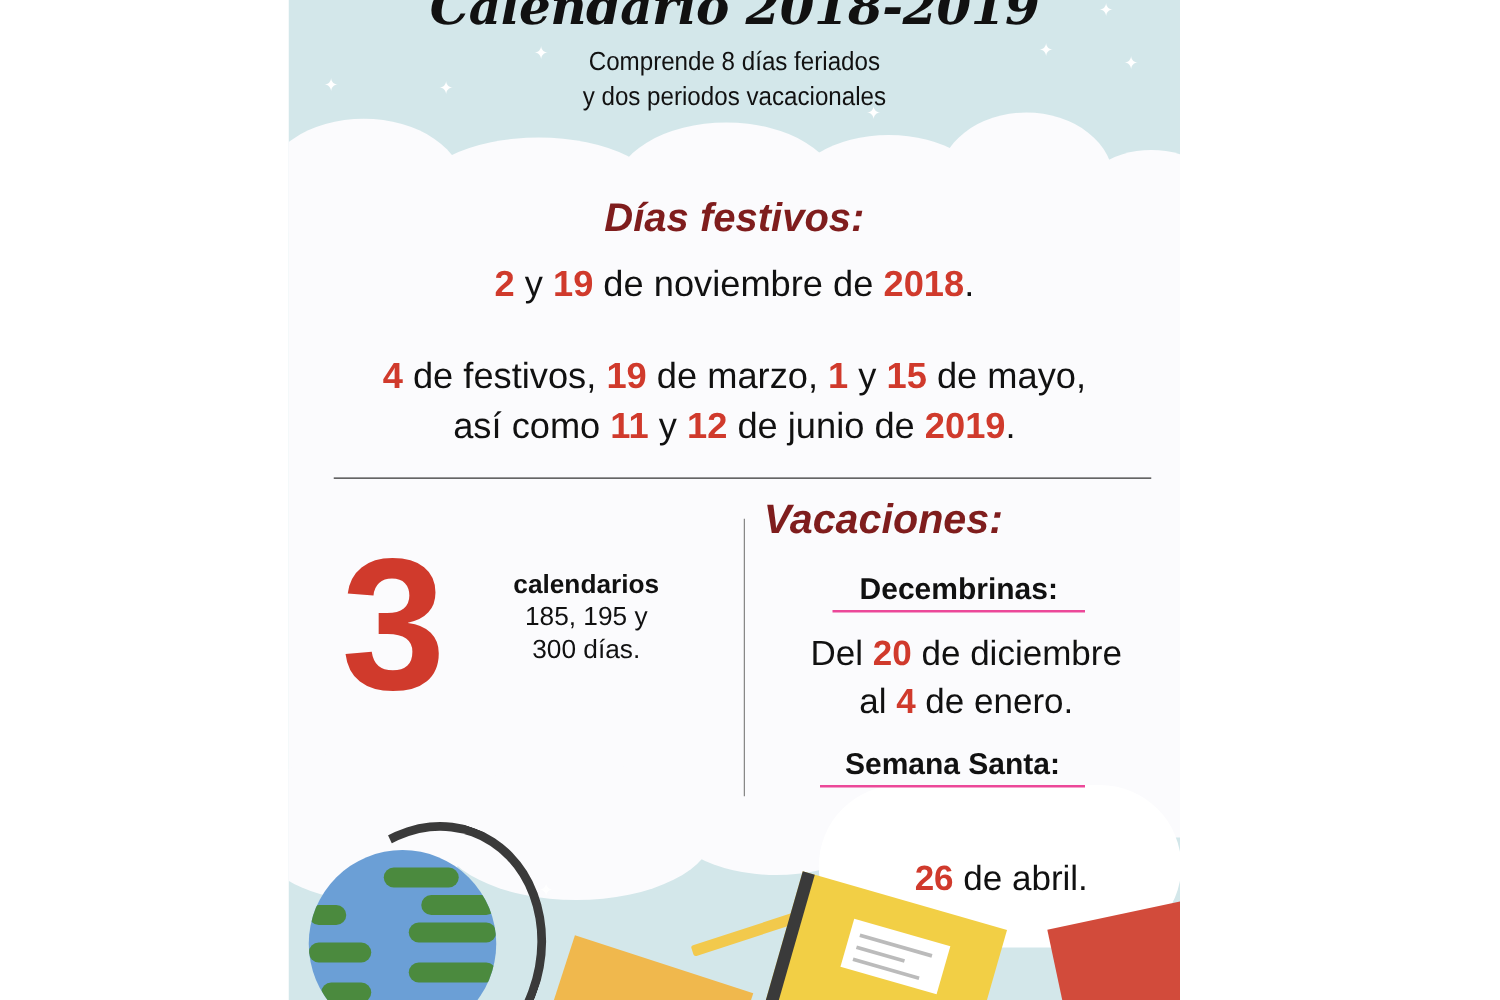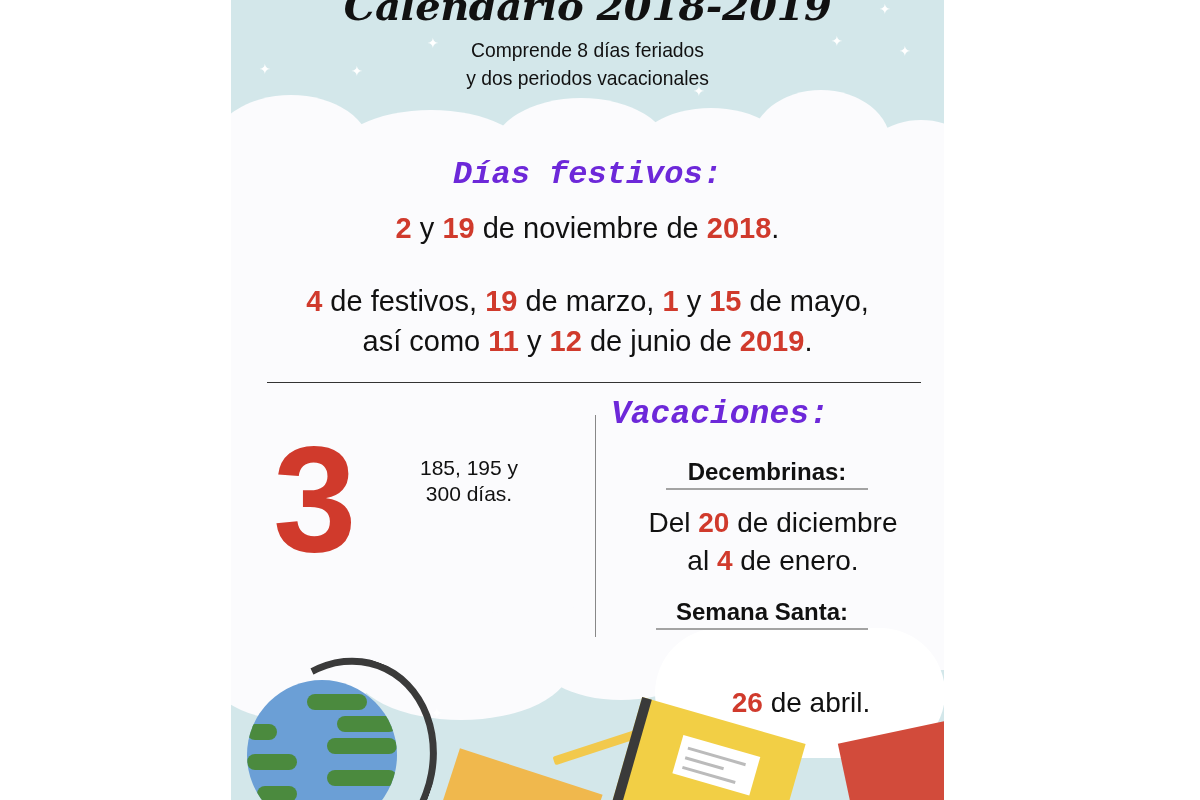--- a/index.html
+++ b/index.html
@@ -3,31 +3,31 @@
 <meta charset="utf-8">
 <style>
   html, body { margin:0; padding:0; }
   body { width:1200px; height:800px; background:#ffffff; position:relative; overflow:hidden; font-family:"Liberation Sans", sans-serif; }
   .poster { position:absolute; left:231px; top:0; width:713px; height:800px; background:#d3e7ea; overflow:hidden; }
   .cloud-body { position:absolute; left:0; top:130px; width:713px; height:540px; background:#fbfbfd; }
   .bump { position:absolute; background:#fbfbfd; border-radius:50%; }
   .star { position:absolute; color:#ffffff; font-size:14px; line-height:1; font-family:"DejaVu Sans", sans-serif; }
   .title { position:absolute; left:0; width:713px; top:-18px; text-align:center; font-family:"DejaVu Serif", serif; font-style:italic; font-weight:bold; font-size:40px; color:#111; letter-spacing:-0.5px; }
   .subtitle { position:absolute; left:0; width:713px; top:36px; text-align:center; font-family:"Liberation Sans", sans-serif; font-size:21px; line-height:28px; color:#111; transform:scaleX(0.92); }
-  .h-serif { font-family:Liberation Mono, monospace; font-style:italic; font-weight:bold; color:#6d28d9; }
+  .h-serif { font-family:Liberation Sans, sans-serif; font-style:italic; font-weight:bold; color:#7f1d1d; }
   .festivos-title { position:absolute; left:0; width:713px; top:156px; text-align:center; font-size:32px; }
   .line { position:absolute; left:0; width:713px; text-align:center; font-size:29px; color:#111; font-family:"Liberation Sans", sans-serif; }
   .red { color:#d03a2c; font-weight:bold; }
   .hr { position:absolute; left:36px; width:654px; top:382px; height:1px; background:#333; }
   .vr { position:absolute; left:364px; top:415px; width:1px; height:222px; background:#888; }
   .big3 { position:absolute; left:42px; top:424px; font-size:150px; font-weight:bold; color:#d03a2c; font-family:"Liberation Sans", sans-serif; line-height:1; }
   .cal-text { position:absolute; left:148px; top:455px; width:180px; text-align:center; font-size:21px; line-height:26px; color:#111; }
   .cal-text b { font-weight:bold; }
   .vac-title { position:absolute; left:380px; width:330px; top:396px; font-size:33px; }
-  .sub-h { position:absolute; text-align:center; font-weight:bold; font-size:24px; color:#111; border-bottom:2px solid #a3a3a3; padding-bottom:2px; }
+  .sub-h { position:absolute; text-align:center; font-weight:bold; font-size:24px; color:#111; border-bottom:2px solid #ec4899; padding-bottom:2px; }
   .vac-line { position:absolute; left:372px; width:340px; text-align:center; font-size:28px; color:#111; line-height:38px; }
   .bubble { position:absolute; left:424px; top:628px; width:290px; height:130px; background:#ffffff; border-radius:70px; }
   .globe { position:absolute; left:16px; top:680px; width:150px; height:150px; border-radius:50%; background:#6b9fd6; overflow:hidden; }
   .land { position:absolute; background:#4b8a3e; border-radius:10px; height:16px; }
   .globe-arc { position:absolute; left:20px; top:656px; width:170px; height:200px; border:7px solid #3a3a3a; border-left-color:transparent; border-bottom-color:transparent; border-radius:50%; transform:rotate(20deg); }
   .pencil { position:absolute; left:320px; top:738px; width:120px; height:9px; background:#f2c94c; transform:rotate(-18deg); border-radius:2px; }
   .pencil-tip { position:absolute; left:434px; top:722px; width:10px; height:10px; background:#d9534f; border-radius:50%; }
   .ruler { position:absolute; left:216px; top:770px; width:150px; height:60px; background:#f0b84d; transform:rotate(18deg); }
   .notebook { position:absolute; left:390px; top:718px; width:160px; height:130px; background:#f2cf45; transform:rotate(16deg); border-left:10px solid #3a3a3a; }
   .nb-label { position:absolute; left:40px; top:25px; width:80px; height:40px; background:#ffffff; }
@@ -68,20 +68,21 @@
   <div class="festivos-title h-serif">Días festivos:</div>
   <div class="line" style="top:212px;"><span class="red">2</span><span> y </span><span class="red">19</span><span> de noviembre de </span><span class="red">2018</span><span>.</span></div>
   <div class="line" style="top:285px;"><span class="red">4</span><span> de festivos, </span><span class="red">19</span><span> de marzo, </span><span class="red">1</span><span> y </span><span class="red">15</span><span> de mayo,</span></div>
   <div class="line" style="top:325px;"><span>así como </span><span class="red">11</span><span> y </span><span class="red">12</span><span> de junio de </span><span class="red">2019</span><span>.</span></div>
 
   <div class="hr"></div>
   <div class="vr"></div>
 
   <div class="big3">3</div>
   <div class="cal-text">
+    <div><b>calendarios</b></div>
     <div>185, 195 y</div>
     <div>300 días.</div>
   </div>
 
   <div class="vac-title h-serif">Vacaciones:</div>
   <div class="sub-h" style="left:435px;top:458px;width:202px;">Decembrinas:</div>
   <div class="vac-line" style="top:504px;"><span>Del </span><span class="red">20</span><span> de diciembre</span></div>
   <div class="vac-line" style="top:542px;"><span>al </span><span class="red">4</span><span> de enero.</span></div>
 
   <div class="bubble"></div>

